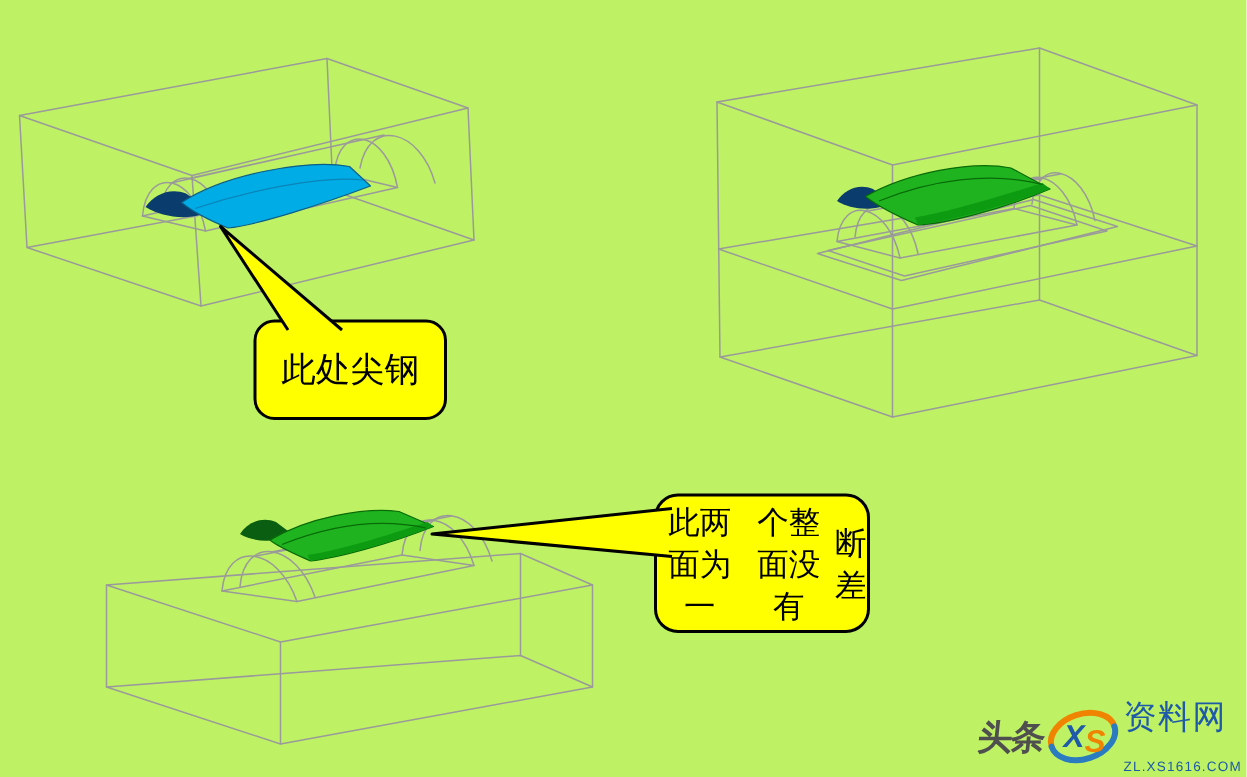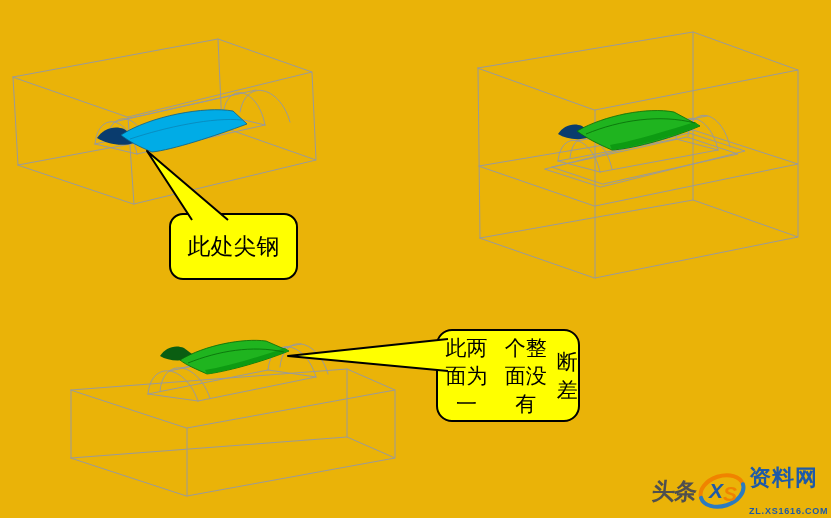--- a/index.html
+++ b/index.html
@@ -1,17 +1,17 @@
 <!DOCTYPE html>
 <html style="--wireframe: #9a9a9a; --surface_cyan: #00ACE6; --surface_green: #1FB41F; --surface_green_dark: #0D9B12; --sliver_navy: #0A3C6E; --sliver_dark_green: #0A5E12; --callout_yellow: #FFFF00; --callout_border: #000000; --watermark_blue: #1E5AA8; --watermark_blue_light: #2B7BC0; --watermark_orange: #F08300; --watermark_gray: #4F4F4F;"><head>
 <meta charset="utf-8">
 <style>
   html,body{margin:0;padding:0;background:#fff;}
   .canvas{
-    position:relative;width:831px;height:518px;background:#eab308;overflow:hidden;
+    position:relative;width:831px;height:518px;background:#bef264;overflow:hidden;
     font-family:"Liberation Serif","DejaVu Serif",serif;
   }
   svg.scene{position:absolute;left:0;top:0;}
   
   .wire{fill:none;stroke:var(--wireframe,#9a9a9a);stroke-width:1;stroke-linejoin:round;stroke-linecap:round;}
   .cyan{fill:var(--surface_cyan,#00ACE6);stroke:#0b5e86;stroke-width:0.8;stroke-linejoin:round;}
   .cyan-seam{fill:none;stroke:#0a85b8;stroke-width:0.8;}
   .green{fill:var(--surface_green,#1FB41F);stroke:#086b08;stroke-width:0.8;stroke-linejoin:round;}
   .green-band{fill:var(--surface_green_dark,#0D9B12);stroke:none;}
   .green-seam{fill:none;stroke:#086b08;stroke-width:0.8;}
@@ -32,22 +32,22 @@
     display:flex;align-items:center;
     font-family:"Liberation Sans","DejaVu Sans",sans-serif;
   }
   .wm-prefix{font-size:23px;font-weight:bold;color:var(--watermark_gray,#4F4F4F);transform:skewX(-6deg);letter-spacing:-1px;}
   .wm-logo{flex:0 0 auto;margin:0 1px 0 0;}
   .logo-x{font:italic bold 21px "Liberation Sans",sans-serif;fill:var(--watermark_blue,#1E5AA8);}
   .logo-s{font:italic bold 21px "Liberation Sans",sans-serif;fill:var(--watermark_orange,#F08300);}
   .logo-arc-top{fill:none;stroke:var(--watermark_orange,#F08300);stroke-width:4;stroke-linecap:round;}
   .logo-arc-bot{fill:none;stroke:var(--watermark_blue_light,#2B7BC0);stroke-width:4;stroke-linecap:round;}
   .wm-right{display:flex;flex-direction:column;align-items:flex-start;line-height:1;}
-  .wm-site{font-size:22px;font-weight:bold;color:var(--watermark_blue,#1E5AA8);letter-spacing:1px;}
-  .wm-url{font-size:9px;font-weight:bold;color:var(--watermark_blue,#1E5AA8);letter-spacing:0.8px;margin-top:18px;}
+  .wm-site{font-size:22px;font-weight:normal;color:var(--watermark_blue,#1E5AA8);letter-spacing:1px;}
+  .wm-url{font-size:9px;font-weight:normal;color:var(--watermark_blue,#1E5AA8);letter-spacing:0.8px;margin-top:18px;}
 </style>
 </head>
 <body>
 
 <div class="canvas">
 
   <svg class="scene" width="831" height="518" viewBox="0 0 831 518">
 
     <g>
       <g>

